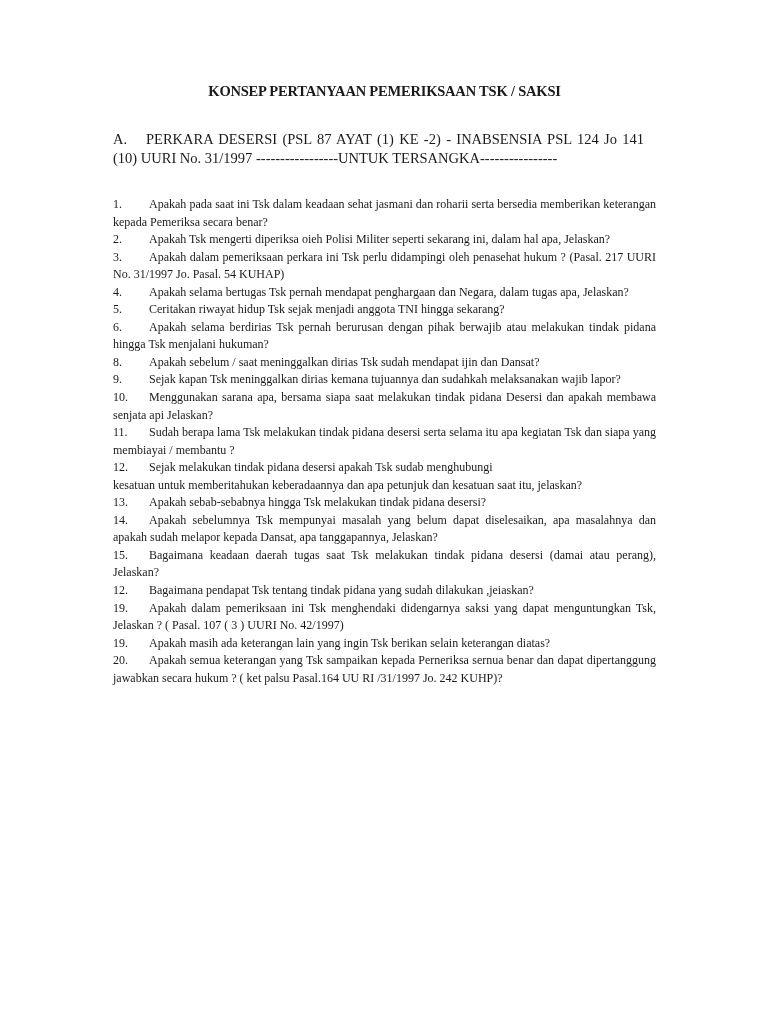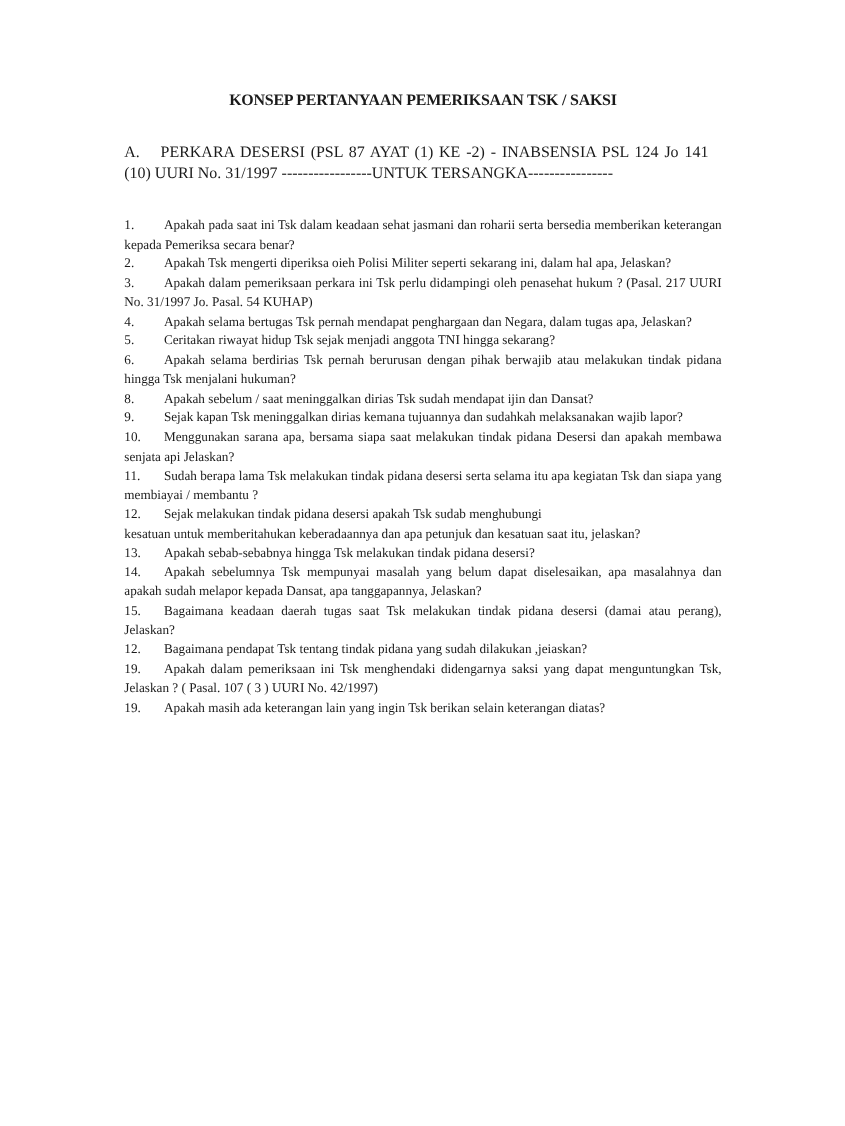--- a/index.html
+++ b/index.html
@@ -76,15 +76,16 @@
       <li class="q"><span class="num">9.</span><span>Sejak kapan Tsk meninggalkan dirias  kemana tujuannya dan sudahkah melaksanakan wajib lapor?</span></li>
       <li class="q"><span class="num">10.</span><span>Menggunakan sarana apa, bersama siapa saat melakukan tindak pidana Desersi dan apakah membawa senjata api  Jelaskan?</span></li>
       <li class="q"><span class="num">11.</span><span>Sudah berapa lama Tsk melakukan tindak pidana desersi serta selama itu apa kegiatan Tsk dan siapa yang membiayai / membantu ?</span></li>
       <li class="q break-after-first"><span class="lead"><span class="num">12.</span><span>Sejak melakukan tindak pidana desersi apakah Tsk sudab menghubungi</span></span><span>kesatuan untuk memberitahukan keberadaannya dan apa petunjuk dan kesatuan saat itu, jelaskan?</span></li>
       <li class="q"><span class="num">13.</span><span>Apakah sebab-sebabnya hingga Tsk melakukan tindak pidana desersi?</span></li>
       <li class="q"><span class="num">14.</span><span>Apakah sebelumnya Tsk mempunyai masalah yang belum dapat diselesaikan, apa masalahnya dan apakah sudah melapor kepada Dansat, apa tanggapannya, Jelaskan?</span></li>
       <li class="q"><span class="num">15.</span><span>Bagaimana keadaan daerah tugas saat Tsk melakukan tindak pidana desersi (damai atau perang), Jelaskan?</span></li>
       <li class="q"><span class="num">12.</span><span>Bagaimana pendapat Tsk tentang tindak pidana yang sudah dilakukan ,jeiaskan?</span></li>
       <li class="q"><span class="num">19.</span><span>Apakah dalam pemeriksaan ini Tsk menghendaki didengarnya saksi yang dapat menguntungkan Tsk, Jelaskan ? ( Pasal. 107 ( 3 ) UURI No. 42/1997)</span></li>
       <li class="q"><span class="num">19.</span><span>Apakah masih ada keterangan lain yang ingin Tsk berikan selain keterangan diatas?</span></li>
+      <li class="q"><span class="num">20.</span><span>Apakah semua keterangan yang Tsk sampaikan kepada Perneriksa sernua benar dan dapat dipertanggung jawabkan secara hukum ? ( ket palsu Pasal.164 UU RI /31/1997 Jo. 242 KUHP)?</span></li>
     </ol>
   </div>
 </div>
 
 </body></html>

